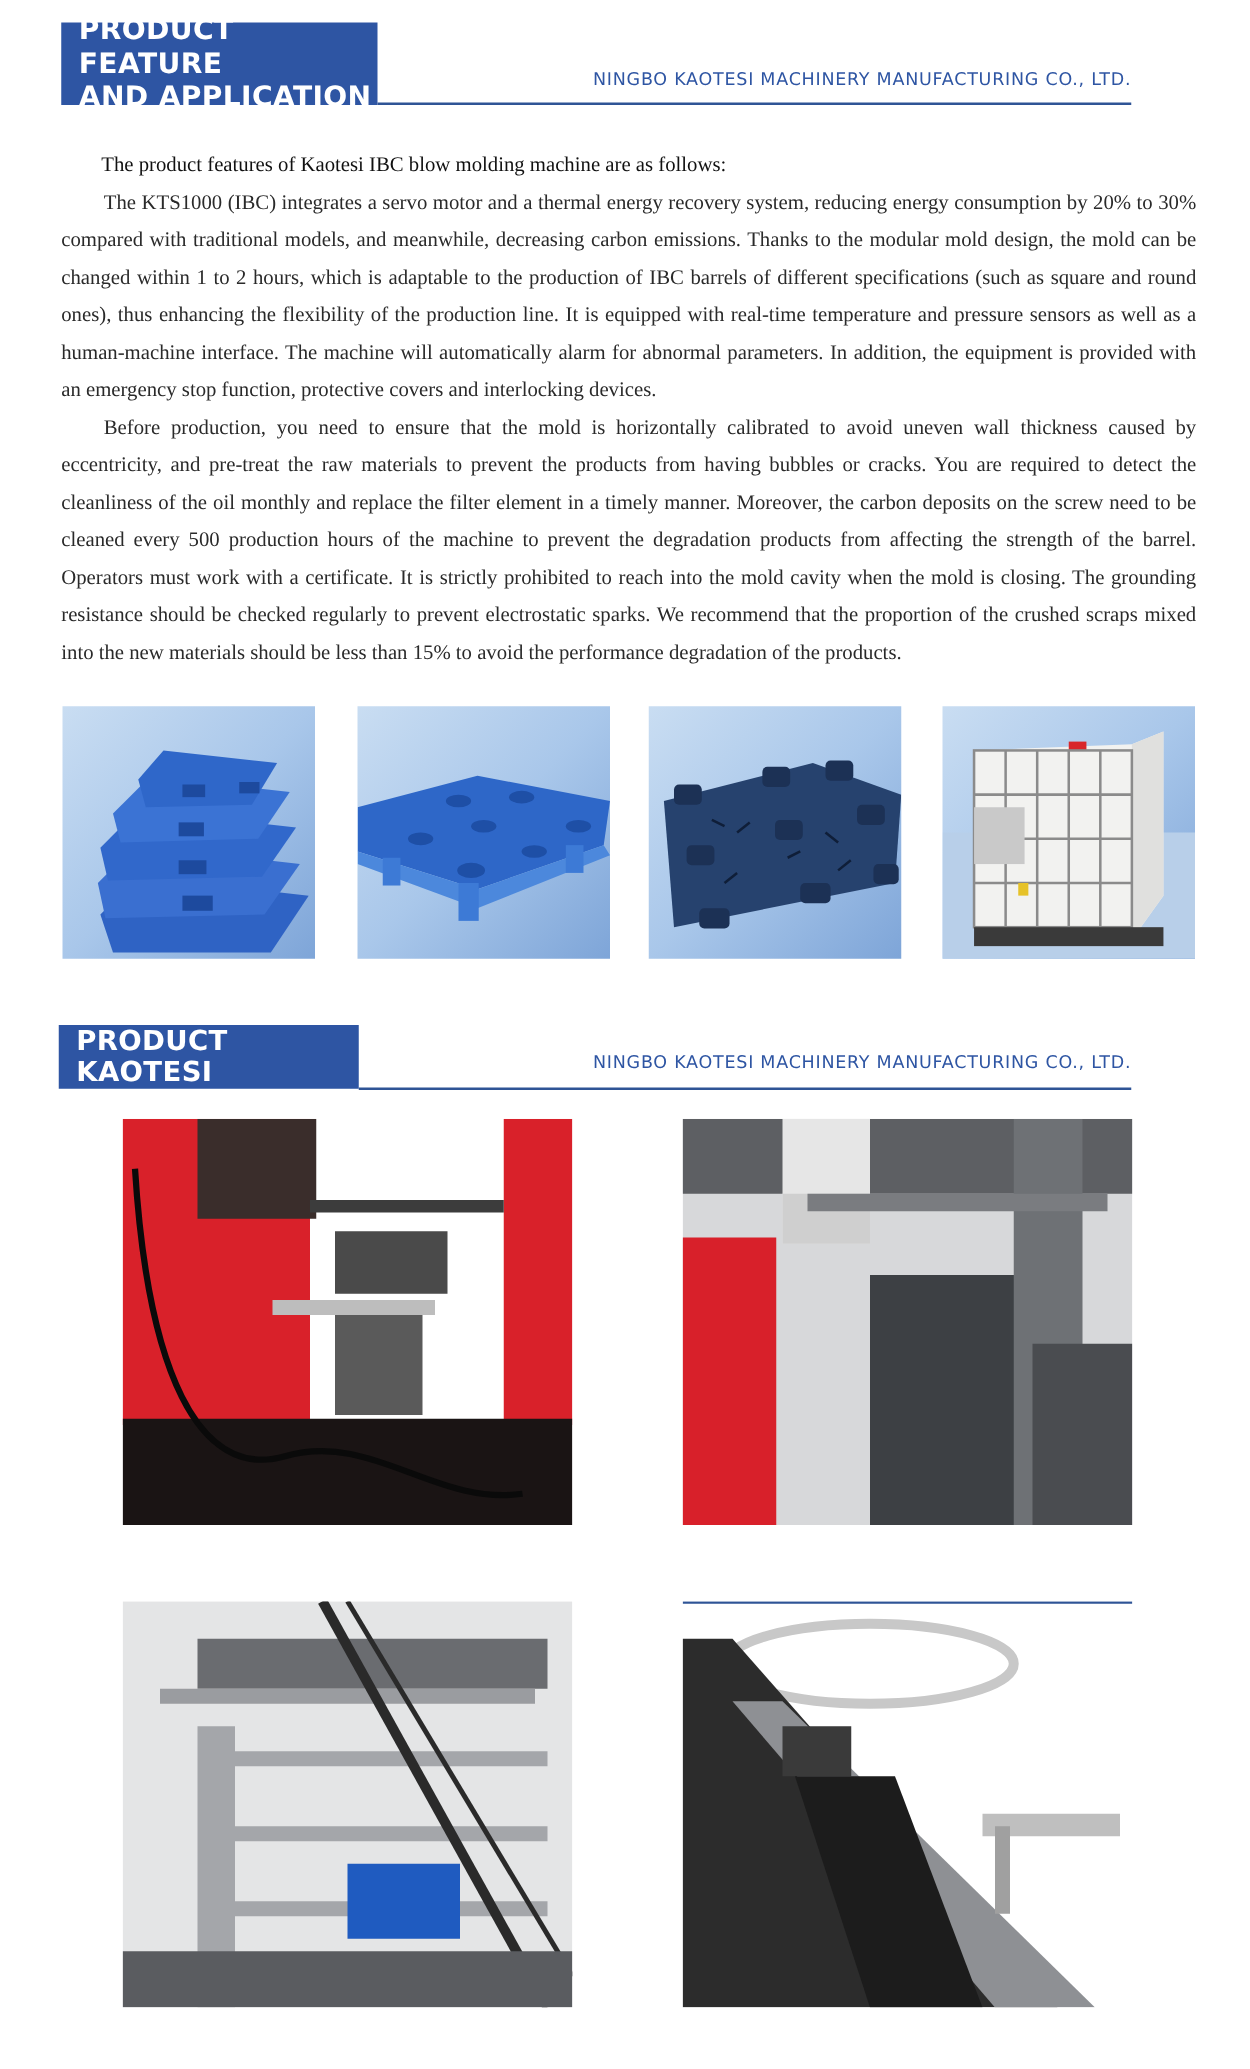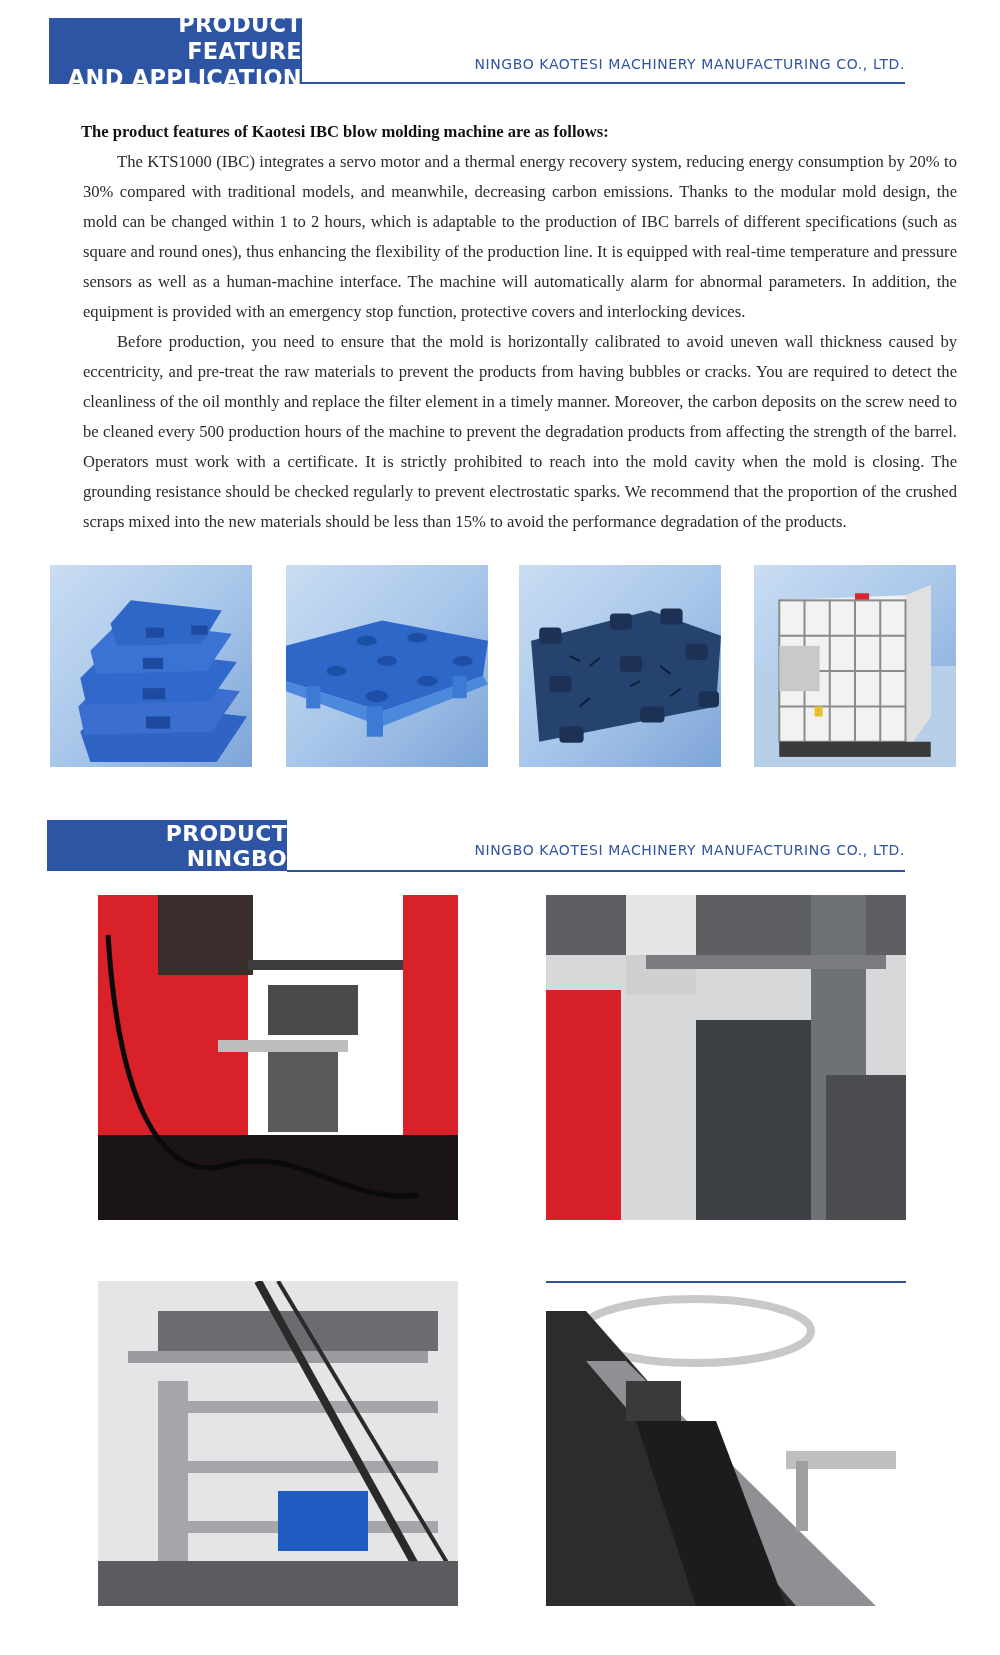--- a/index.html
+++ b/index.html
@@ -3,21 +3,21 @@
 <meta charset="utf-8">
 <style>
   * { box-sizing: border-box; margin: 0; padding: 0; }
   html, body { width: 1000px; height: 1655px; background: #ffffff; overflow: hidden; }
   body { position: relative; font-family: "Liberation Serif", serif; color: #222; }
 
   .section-header { position: absolute; left: 49px; width: 856px; }
   .section-header .title-box {
     position: absolute; left: 0; top: 0; background: #2e55a3; color: #fff;
     font-family: "DejaVu Sans", sans-serif; font-weight: bold; letter-spacing: 0.3px;
-    display: flex; flex-direction: column; justify-content: center; padding-left: 14px; text-align: right;
+    display: flex; flex-direction: column; justify-content: center; padding-left: 14px;
   }
   .section-header .company {
     position: absolute; right: 0; color: #2e55a3;
     font-family: "DejaVu Sans", sans-serif; font-size: 14px; letter-spacing: 0.6px; font-weight: normal;
     white-space: nowrap;
   }
   .section-header .rule { position: absolute; right: 0; height: 2px; background: #2f5496; }
 
   #h1 { top: 18px; height: 66px; }
   #h1 .title-box { width: 253px; height: 66px; font-size: 22.5px; line-height: 27px; }
@@ -26,22 +26,22 @@
 
   #h2 { top: 820px; height: 52px; left: 47px; width: 858px; }
   #h2 .title-box { width: 240px; height: 51px; font-size: 22px; }
   #h2 .company { top: 22px; }
   #h2 .rule { top: 50px; left: 240px; }
 
   .body-text {
     position: absolute; left: 49px; top: 117px; width: 908px;
     font-size: 16.6px; line-height: 30px; text-align: justify; color: #2a2a2a;
   }
-  .body-text .lead { font-weight: bold; padding-left: 32px; color: #111; }
-  .body-text p { text-indent: 34px; margin-left: 34px; }
+  .body-text .lead { font-weight: normal; padding-left: 32px; color: #111; }
+  .body-text p { text-indent: 34px; }
 
   .product-row { position: absolute; top: 565px; left: 0; width: 1000px; height: 204px; }
   .thumb { position: absolute; top: 0; width: 202px; height: 202px; overflow: hidden;
     background: linear-gradient(135deg, #c9ddf2 0%, #a9c7ea 50%, #7ea5d8 100%); }
   .thumb svg { width: 100%; height: 100%; display: block; }
 
   .detail { position: absolute; width: 360px; height: 325px; overflow: hidden; }
   .detail svg { width: 100%; height: 100%; display: block; }
 </style>
 </head>
@@ -133,21 +133,21 @@
       </g>
       <rect x="25" y="80" width="40" height="45" fill="#c9c9c9"></rect>
       <rect x="60" y="140" width="8" height="10" fill="#e6c228"></rect>
       <rect x="25" y="175" width="150" height="15" fill="#3a3a3a"></rect>
     </svg>
   </div>
 </div>
 
 <div class="section-header" id="h2">
   <div class="title-box">
-    <span>PRODUCT NINGBO</span>
+    <span>PRODUCT KAOTESI</span>
   </div>
   <div class="company">NINGBO KAOTESI MACHINERY MANUFACTURING CO., LTD.</div>
   <div class="rule"></div>
 </div>
 
 <div class="detail" style="left:98px; top:895px;">
   <svg viewBox="0 0 360 325" preserveAspectRatio="none">
     <rect width="360" height="325" fill="#ffffff"></rect>
     <rect x="0" y="0" width="150" height="245" fill="#d9212a"></rect>
     <rect x="60" y="0" width="95" height="80" fill="#3a2d2b"></rect>

